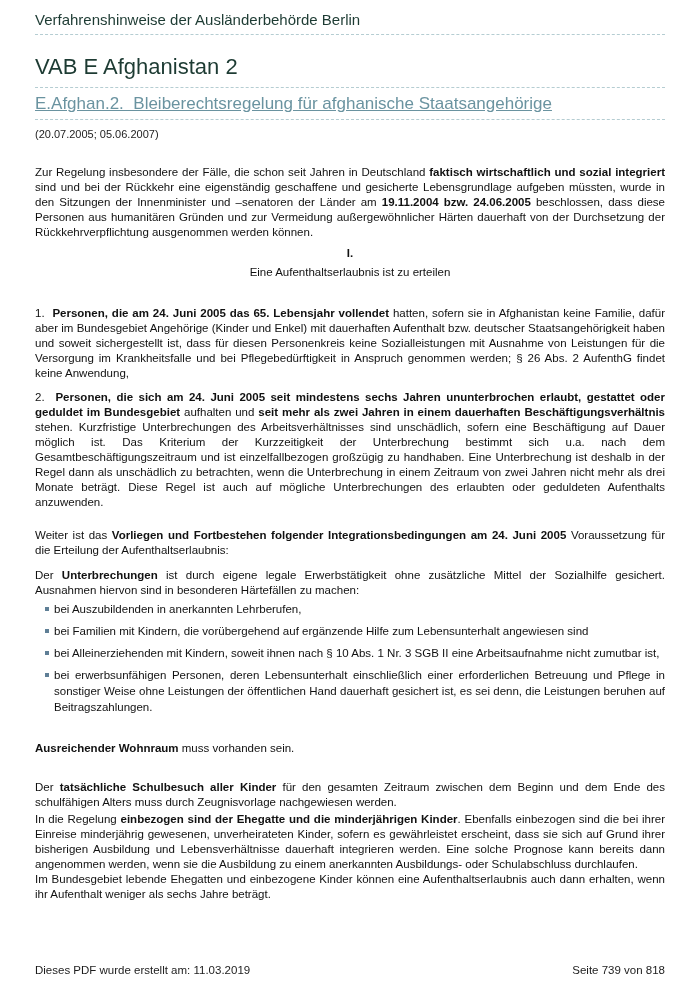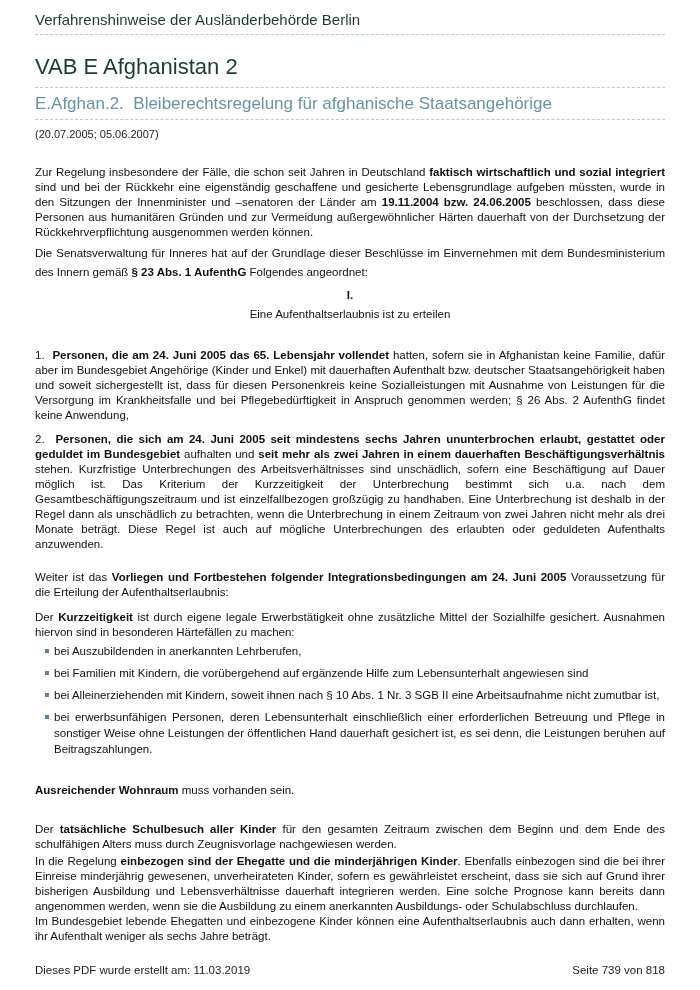--- a/index.html
+++ b/index.html
@@ -33,20 +33,21 @@
   }
   .doc-subtitle {
     margin-top: 5px;
     font-size: 17px;
     line-height: 22px;
     font-weight: normal;
     color: var(--subtitle, #6a93a0);
     white-space: pre-wrap;
     padding-bottom: 4px;
     border-bottom: 1px dashed var(--divider, #b5cdd2);
+    text-decoration: underline;
   }
   .doc-dates {
     margin-top: 7px;
     font-size: 11px;
     line-height: 14px;
     color: #1c1c1c;
   }
   p, .li-text {
     font-size: 11.5px;
     line-height: 15px;
@@ -108,33 +109,32 @@
   <div class="doc-header">Verfahrenshinweise der Ausländerbehörde Berlin</div>
 
   <h1 class="doc-title">VAB E Afghanistan 2</h1>
 
   <h2 class="doc-subtitle">E.Afghan.2.&nbsp; Bleiberechtsregelung für afghanische Staatsangehörige</h2>
 
   <div class="doc-dates">(20.07.2005; 05.06.2007)</div>
 
   <p class="p-intro"><span>Zur Regelung insbesondere der Fälle, die schon seit Jahren in Deutschland </span><b>faktisch wirtschaftlich und sozial integriert</b><span> sind und bei der Rückkehr eine eigenständig geschaffene und gesicherte Lebensgrundlage aufgeben müssten, wurde in den Sitzungen der Innenminister und –senatoren der Länder am </span><b>19.11.2004 bzw. 24.06.2005</b><span> beschlossen, dass diese Personen aus humanitären Gründen und zur Vermeidung außergewöhnlicher Härten dauerhaft von der Durchsetzung der Rückkehrverpflichtung ausgenommen werden können.</span></p>
 
-  <p class="p-senate"><span>Die Senatsverwaltung für Inneres hat auf der Grundlage dieser Beschlüsse im Einvernehmen mit dem Bundesministerium des Innern gemäß </span><b>§ 23 Abs. 1 AufenthG</b><span> Folgendes angeordnet:</span></p>
 
   <div class="numeral">I.</div>
 
   <p class="p-grant">Eine Aufenthaltserlaubnis ist zu erteilen</p>
 
   <p class="p-item item1"><span>1.&nbsp; </span><b>Personen, die am 24. Juni 2005 das 65. Lebensjahr vollendet</b><span> hatten, sofern sie in Afghanistan keine Familie, dafür aber im Bundesgebiet Angehörige (Kinder und Enkel) mit dauerhaften Aufenthalt bzw. deutscher Staatsangehörigkeit haben und soweit sichergestellt ist, dass für diesen Personenkreis keine Sozialleistungen mit Ausnahme von Leistungen für die Versorgung im Krankheitsfalle und bei Pflegebedürftigkeit in Anspruch genommen werden; § 26 Abs. 2 AufenthG findet keine Anwendung,</span></p>
 
   <p class="p-item item2"><span>2.&nbsp; </span><b>Personen, die sich am 24. Juni 2005 seit mindestens sechs Jahren ununterbrochen erlaubt, gestattet oder geduldet im Bundesgebiet</b><span> aufhalten und </span><b>seit mehr als zwei Jahren in einem dauerhaften Beschäftigungsverhältnis</b><span> stehen. Kurzfristige Unterbrechungen des Arbeitsverhältnisses sind unschädlich, sofern eine Beschäftigung auf Dauer möglich ist. Das Kriterium der Kurzzeitigkeit der Unterbrechung bestimmt sich u.a. nach dem Gesamtbeschäftigungszeitraum und ist einzelfallbezogen großzügig zu handhaben. Eine Unterbrechung ist deshalb in der Regel dann als unschädlich zu betrachten, wenn die Unterbrechung in einem Zeitraum von zwei Jahren nicht mehr als drei Monate beträgt. Diese Regel ist auch auf mögliche Unterbrechungen des erlaubten oder geduldeten Aufenthalts anzuwenden.</span></p>
 
   <p class="p-integration"><span>Weiter ist das </span><b>Vorliegen und Fortbestehen folgender Integrationsbedingungen am 24. Juni 2005</b><span> Voraussetzung für die Erteilung der Aufenthaltserlaubnis:</span></p>
 
-  <p class="p-livelihood"><span>Der </span><b>Kurzzeitigkeit</b><span> ist durch eigene legale Erwerbstätigkeit ohne zusätzliche Mittel der Sozialhilfe gesichert. Ausnahmen hiervon sind in besonderen Härtefällen zu machen:</span></p>
+  <p class="p-livelihood"><span>Der </span><b>Unterbrechungen</b><span> ist durch eigene legale Erwerbstätigkeit ohne zusätzliche Mittel der Sozialhilfe gesichert. Ausnahmen hiervon sind in besonderen Härtefällen zu machen:</span></p>
 
   <ul class="bullets">
     <li>
       <span class="sq"></span>
       <span class="li-text">bei Auszubildenden in anerkannten Lehrberufen,</span>
     </li>
     <li>
       <span class="sq"></span>
       <span class="li-text">bei Familien mit Kindern, die vorübergehend auf ergänzende Hilfe zum Lebensunterhalt angewiesen sind</span>
     </li>

